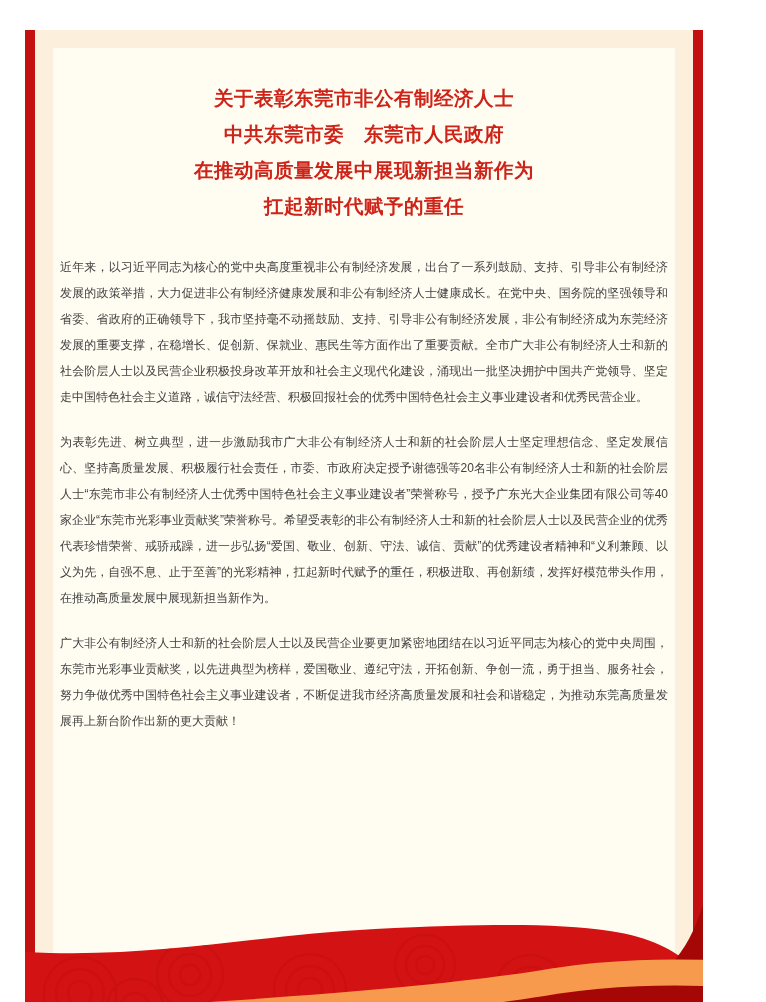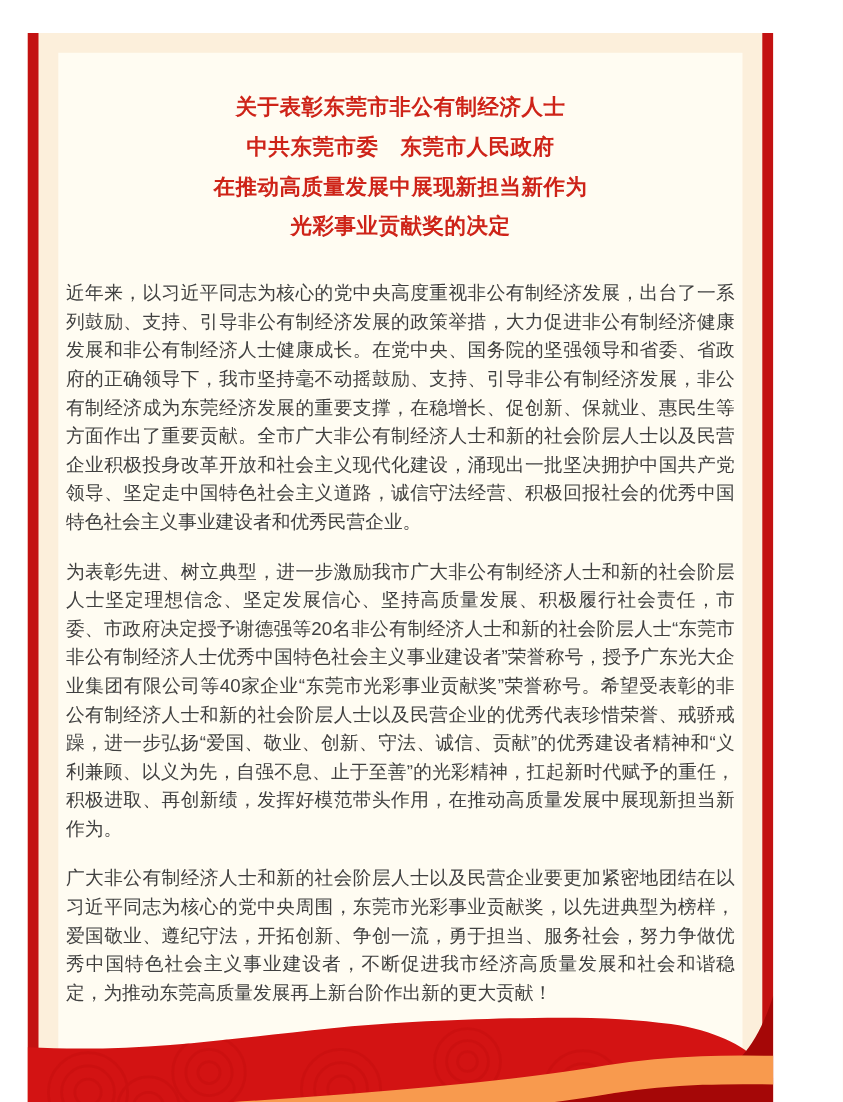--- a/index.html
+++ b/index.html
@@ -50,21 +50,21 @@
     color:var(--title_color);
     font-weight:bold;
     font-size:19.5px;
   }
   .doc-title .title-line{
     line-height:36px;
     letter-spacing:0.5px;
   }
   .doc-body{
     color:var(--body_color);
-    font-size:17px;
+    font-size:12px;
     line-height:26px;
     text-align:justify;
     text-justify:inter-ideograph;
   }
   .doc-body p{margin:0 0 19px 0;}
   .doc-body p:first-child{margin-top:30px;}
   .wave{
     position:absolute;
     left:0; bottom:0;
     width:678px; height:107px;
@@ -81,21 +81,21 @@
 
 <div class="content-column">
   <div class="edge-strip left"></div>
   <div class="edge-strip right"></div>
 
   <div class="card">
     <div class="doc-title">
       <div class="title-line">关于表彰东莞市非公有制经济人士</div>
       <div class="title-line">中共东莞市委　东莞市人民政府</div>
       <div class="title-line">在推动高质量发展中展现新担当新作为</div>
-      <div class="title-line">光彩事业贡献奖的决定</div>
+      <div class="title-line">扛起新时代赋予的重任</div>
     </div>
     <div class="doc-body">
       <p>近年来，以习近平同志为核心的党中央高度重视非公有制经济发展，出台了一系列鼓励、支持、引导非公有制经济发展的政策举措，大力促进非公有制经济健康发展和非公有制经济人士健康成长。在党中央、国务院的坚强领导和省委、省政府的正确领导下，我市坚持毫不动摇鼓励、支持、引导非公有制经济发展，非公有制经济成为东莞经济发展的重要支撑，在稳增长、促创新、保就业、惠民生等方面作出了重要贡献。全市广大非公有制经济人士和新的社会阶层人士以及民营企业积极投身改革开放和社会主义现代化建设，涌现出一批坚决拥护中国共产党领导、坚定走中国特色社会主义道路，诚信守法经营、积极回报社会的优秀中国特色社会主义事业建设者和优秀民营企业。</p>
       <p>为表彰先进、树立典型，进一步激励我市广大非公有制经济人士和新的社会阶层人士坚定理想信念、坚定发展信心、坚持高质量发展、积极履行社会责任，市委、市政府决定授予谢德强等20名非公有制经济人士和新的社会阶层人士“东莞市非公有制经济人士优秀中国特色社会主义事业建设者”荣誉称号，授予广东光大企业集团有限公司等40家企业“东莞市光彩事业贡献奖”荣誉称号。希望受表彰的非公有制经济人士和新的社会阶层人士以及民营企业的优秀代表珍惜荣誉、戒骄戒躁，进一步弘扬“爱国、敬业、创新、守法、诚信、贡献”的优秀建设者精神和“义利兼顾、以义为先，自强不息、止于至善”的光彩精神，扛起新时代赋予的重任，积极进取、再创新绩，发挥好模范带头作用，在推动高质量发展中展现新担当新作为。</p>
       <p>广大非公有制经济人士和新的社会阶层人士以及民营企业要更加紧密地团结在以习近平同志为核心的党中央周围，东莞市光彩事业贡献奖，以先进典型为榜样，爱国敬业、遵纪守法，开拓创新、争创一流，勇于担当、服务社会，努力争做优秀中国特色社会主义事业建设者，不断促进我市经济高质量发展和社会和谐稳定，为推动东莞高质量发展再上新台阶作出新的更大贡献！</p>
     </div>
   </div>
 
   <svg class="wave" viewBox="0 0 678 107" preserveAspectRatio="none" aria-hidden="true">
     <defs>

